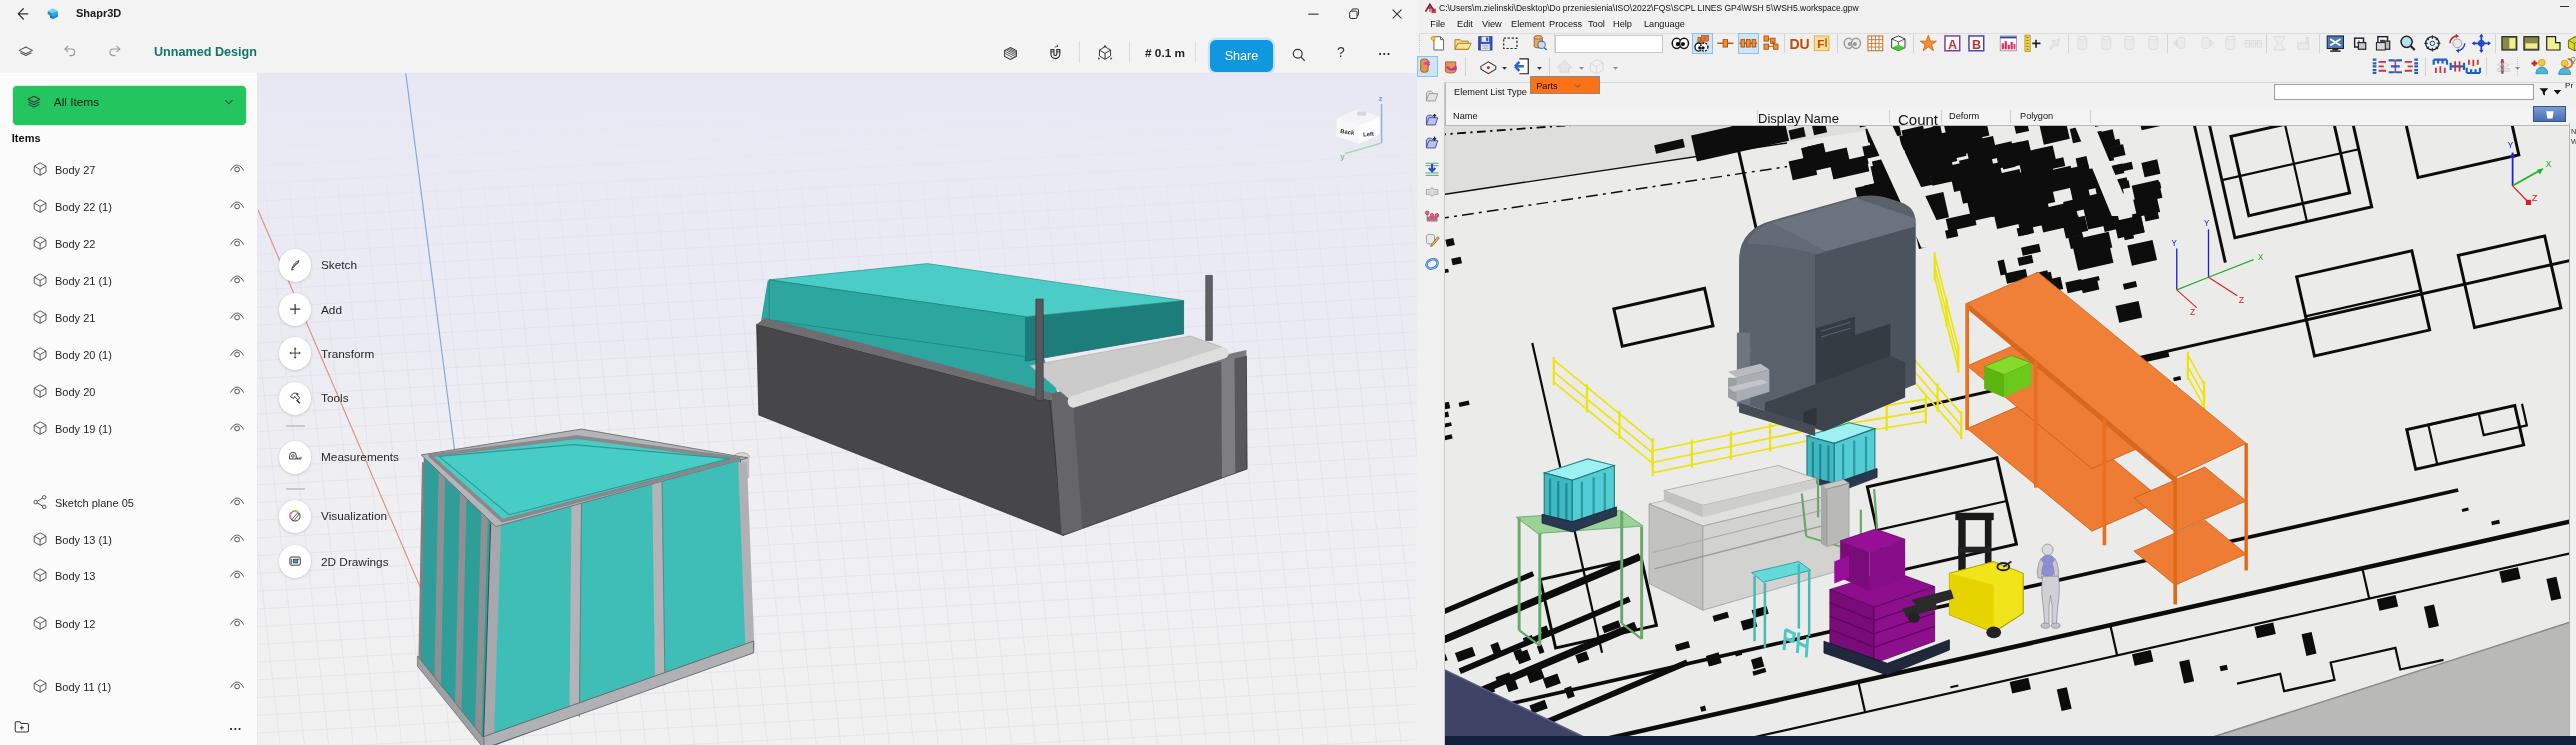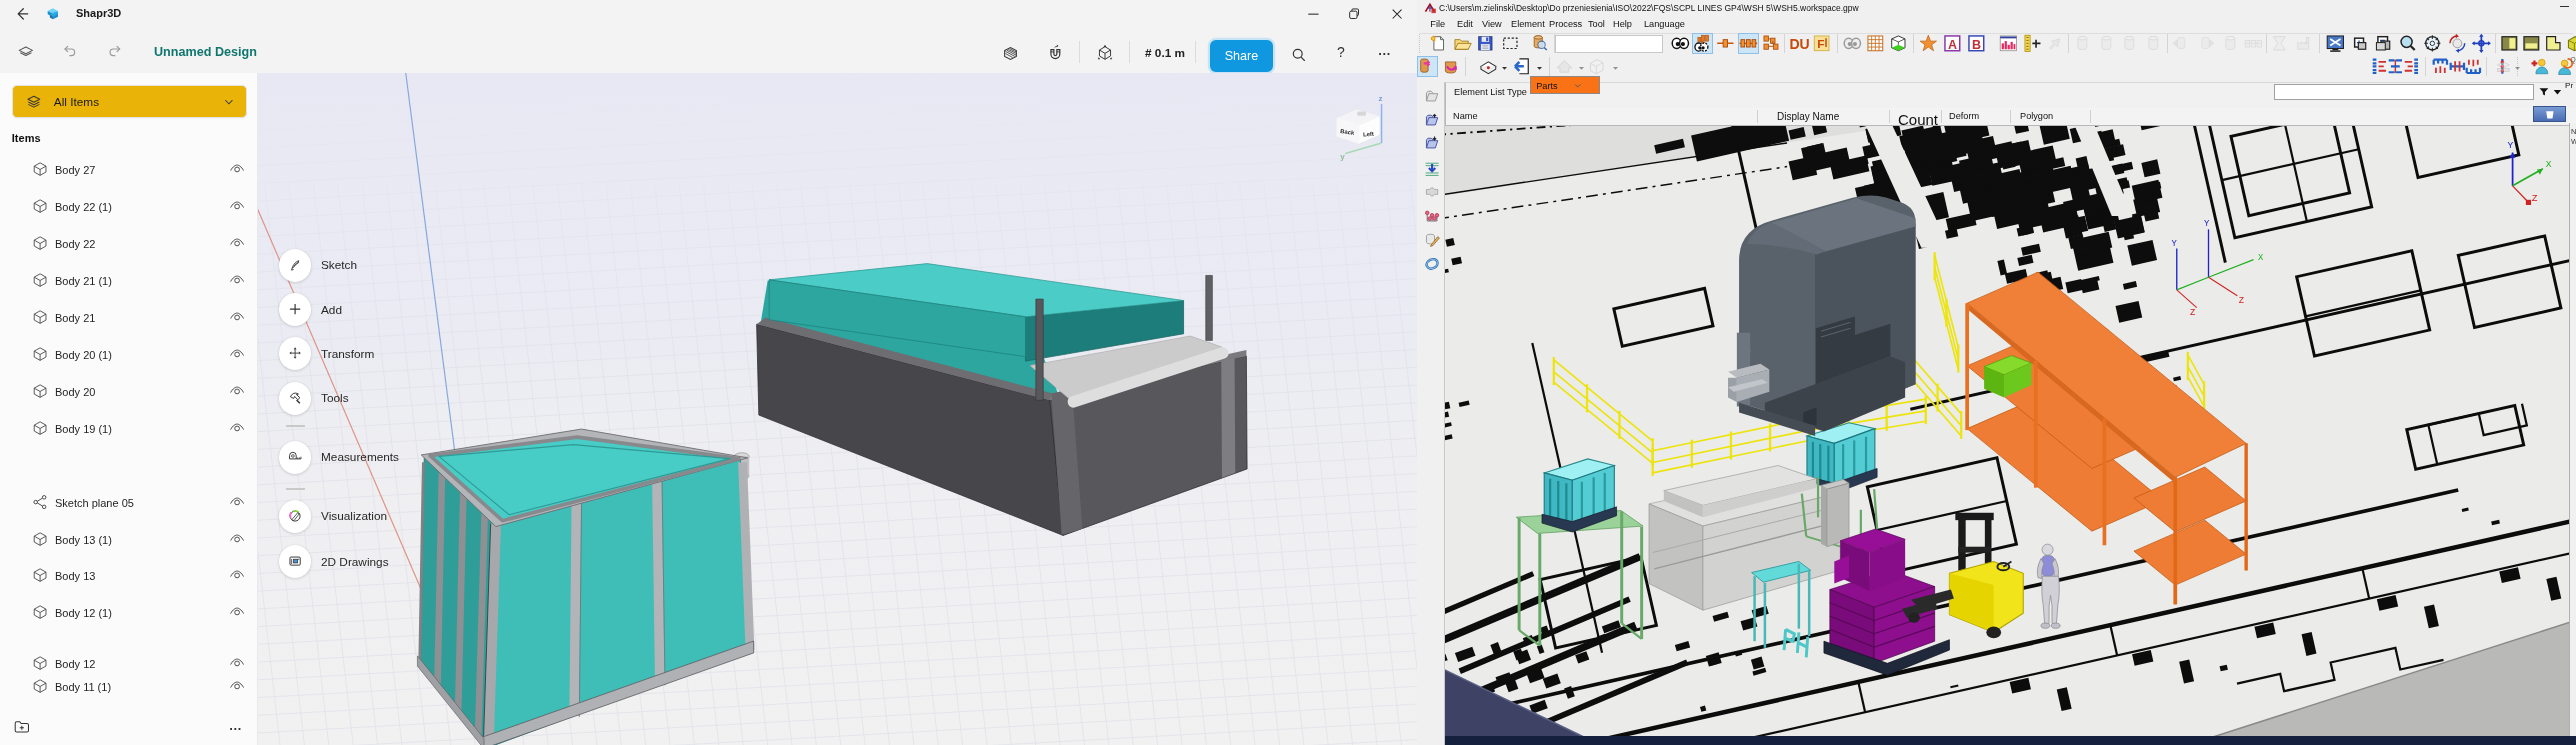--- a/index.html
+++ b/index.html
@@ -78,21 +78,21 @@
 <svg class="abs" style="left:1346px;top:5.9px" width="16.2" height="16.2" viewBox="0 0 22 22" fill="none" stroke="#222" stroke-width="1.3">
  <rect x="5" y="7" width="10" height="10" rx="2"></rect>
       <path d="M8 7 V5.5 a1.5 1.5 0 0 1 1.5 -1.5 h6 a1.5 1.5 0 0 1 1.5 1.5 v6 a1.5 1.5 0 0 1 -1.5 1.5 H15"></path>
 </svg>
 <svg class="abs" style="left:1389px;top:5.9px" width="16.2" height="16.2" viewBox="0 0 22 22">
       <path d="M5 5 L17 17 M17 5 L5 17" stroke="#222" stroke-width="1.4"></path>
     </svg>
 
 <div id="sidebar">
 
-<div class="abs" style="left:11.8px;top:11.8px;width:235px;height:33px;background:#eab308;border:0.7px solid #e4e4e4;border-radius:5px;box-shadow:0 0.7px 1.5px rgba(0,0,0,0.04)">
+<div class="abs" style="left:11.8px;top:11.8px;width:235px;height:41px;background:#22c55e;border:0.7px solid #e4e4e4;border-radius:5px;box-shadow:0 0.7px 1.5px rgba(0,0,0,0.04)">
  <svg class="abs" style="left:11.8px;top:7.4px" width="17.7" height="17.7" viewBox="0 0 24 24" stroke="#3a3a3a" fill="none" stroke-width="1.4" stroke-linejoin="round">
   <path d="M4 8.5 L12 4.5 L20 8.5 L12 12.5 Z"></path>
           <path d="M4.5 12.2 L12 16 L19.5 12.2 M4.5 15.4 L12 19.2 L19.5 15.4"></path>
  </svg>
  <div class="abs" style="left:41px;top:8.9px;font-size:11.8px;color:#1a1a1a">All Items</div>
  <svg class="abs" style="left:210px;top:10.3px" width="11.8" height="11.8" viewBox="0 0 16 16">
           <path d="M3.5 6 L8 10.5 L12.5 6" stroke="#444" stroke-width="1.4" fill="none" stroke-linecap="round"></path>
         </svg>
 </div>
 <div class="abs" style="left:11.8px;top:59px;font-size:11px;font-weight:700;color:#111">Items</div>
@@ -203,31 +203,21 @@
 <div class="itm" style="top:484px">
         <svg class="abs" style="left:32px;top:10.3px" width="16.2" height="16.2" viewBox="0 0 22 22" stroke="#454545" fill="none" stroke-width="1.2" stroke-linejoin="round">
  <path d="M11 2.5 L19 7 L19 15 L11 19.5 L3 15 L3 7 Z M3 7 L11 11.5 L19 7 M11 11.5 V19.5"></path>
         </svg>
         <div class="txt">Body 13</div>
         <svg class="abs" style="left:229px;top:10.3px" width="16.2" height="16.2" viewBox="0 0 22 22" fill="none" stroke="#454545" stroke-width="1.3">
  <path d="M2.5 12.5 C5 7.5 9 5.5 11 5.5 C13 5.5 17 7.5 19.5 12.5" stroke-linecap="round"></path>
  <circle cx="11" cy="11.5" r="3.2"></circle>
         </svg>
       </div>
-<div class="itm" style="top:521px">
-        <svg class="abs" style="left:32px;top:10.3px" width="16.2" height="16.2" viewBox="0 0 22 22" stroke="#454545" fill="none" stroke-width="1.2" stroke-linejoin="round">
- <path d="M11 2.5 L19 7 L19 15 L11 19.5 L3 15 L3 7 Z M3 7 L11 11.5 L19 7 M11 11.5 V19.5"></path>
-        </svg>
-        <div class="txt">Body 12 (1)</div>
-        <svg class="abs" style="left:229px;top:10.3px" width="16.2" height="16.2" viewBox="0 0 22 22" fill="none" stroke="#454545" stroke-width="1.3">
- <path d="M2.5 12.5 C5 7.5 9 5.5 11 5.5 C13 5.5 17 7.5 19.5 12.5" stroke-linecap="round"></path>
- <circle cx="11" cy="11.5" r="3.2"></circle>
-        </svg>
-      </div>
-<div class="itm" style="top:572px">
+<div class="itm" style="top:532px">
         <svg class="abs" style="left:32px;top:10.3px" width="16.2" height="16.2" viewBox="0 0 22 22" stroke="#454545" fill="none" stroke-width="1.2" stroke-linejoin="round">
  <path d="M11 2.5 L19 7 L19 15 L11 19.5 L3 15 L3 7 Z M3 7 L11 11.5 L19 7 M11 11.5 V19.5"></path>
         </svg>
         <div class="txt">Body 12</div>
         <svg class="abs" style="left:229px;top:10.3px" width="16.2" height="16.2" viewBox="0 0 22 22" fill="none" stroke="#454545" stroke-width="1.3">
  <path d="M2.5 12.5 C5 7.5 9 5.5 11 5.5 C13 5.5 17 7.5 19.5 12.5" stroke-linecap="round"></path>
  <circle cx="11" cy="11.5" r="3.2"></circle>
         </svg>
       </div>
 <div class="itm" style="top:595px">
@@ -843,21 +833,21 @@
 <div class="abs" style="left:857px;top:84px;width:260px;height:16.2px;background:#fff;border:0.7px solid #a0a0a0"></div>
 <svg class="abs" style="left:1121px;top:86px" width="11.8" height="11.8" viewBox="0 0 16 16">
       <path d="M2 3 h12 l-4.6 5 v5 l-2.8 -1.8 v-3.2 Z" fill="#111"></path>
     </svg>
 <svg class="abs" style="left:1136px;top:89px" width="8.9" height="6.6" viewBox="0 0 12 9">
       <path d="M1 1.5 h10 l-5 6 Z" fill="#111"></path>
     </svg>
 <div class="abs" style="left:1148px;top:81px;font-size:8.1px;color:#111">Pr</div>
 <div class="abs" style="left:28px;top:108px;width:1131px;height:17.7px;background:#f3f3f3;border-bottom:0.7px solid #b8b8b8;border-left:0.7px solid #b8b8b8"></div>
 <div class="abs" style="left:36px;top:111px;font-size:9.2px;color:#111">Name</div>
-<div class="abs" style="left:360px;top:111px;font-size:10px;color:#111">Display Name</div>
+<div class="abs" style="left:341px;top:111px;font-size:13px;color:#111">Display Name</div>
 <div class="abs" style="left:481px;top:111px;font-size:15px;color:#111">Count</div>
 <div class="abs" style="left:532px;top:111px;font-size:9.2px;color:#111">Deform</div>
 <div class="abs" style="left:603px;top:111px;font-size:9.2px;color:#111">Polygon</div>
 <div class="abs" style="left:340px;top:110px;width:0.7px;height:13.3px;background:#d0d0d0"></div>
 <div class="abs" style="left:472px;top:110px;width:0.7px;height:13.3px;background:#d0d0d0"></div>
 <div class="abs" style="left:524px;top:110px;width:0.7px;height:13.3px;background:#d0d0d0"></div>
 <div class="abs" style="left:593px;top:110px;width:0.7px;height:13.3px;background:#d0d0d0"></div>
 <div class="abs" style="left:673px;top:110px;width:0.7px;height:13.3px;background:#d0d0d0"></div>
 <div class="abs" style="left:1116px;top:106px;width:32.5px;height:16.2px;background:linear-gradient(#7a9cd4,#4a6cb4);border:0.7px solid #38548c">
 <svg class="abs" style="left:10.3px;top:1.5px" width="11.8" height="11.8" viewBox="0 0 16 16">

